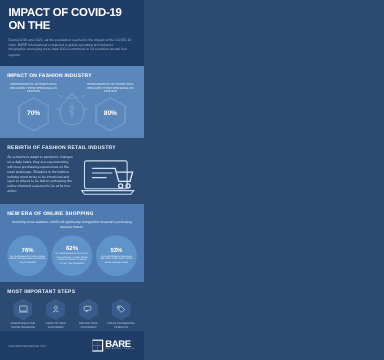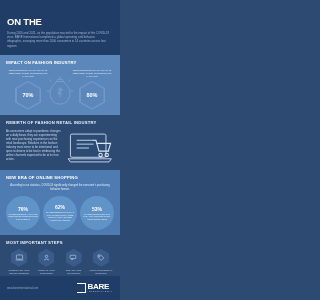--- a/index.html
+++ b/index.html
@@ -103,21 +103,21 @@
   .logo-sub{color:#c3d2e4;font-size:1.9px;letter-spacing:.8px;display:block;}
   svg{display:block;}
 </style>
 </head>
 <body>
 
 <div class="page">
 
   <div class="hero">
     <div class="hero-title">
-      <br>
+      <span>IMPACT OF COVID-19</span><br>
       <span>ON THE</span><br>
     </div>
     <p class="hero-body">During 2020 and 2021, as the population reacted to the impact of the COVID-19 virus, BARE International completed a global operating and behavior infographic, surveying more than 2000 consumers in 14 countries across four regions.</p>
   </div>
 
   <div class="sec impact">
     <h2 class="sec-title">IMPACT ON FASHION INDUSTRY</h2>
     <div class="hexrow">
 
       <div class="money">

